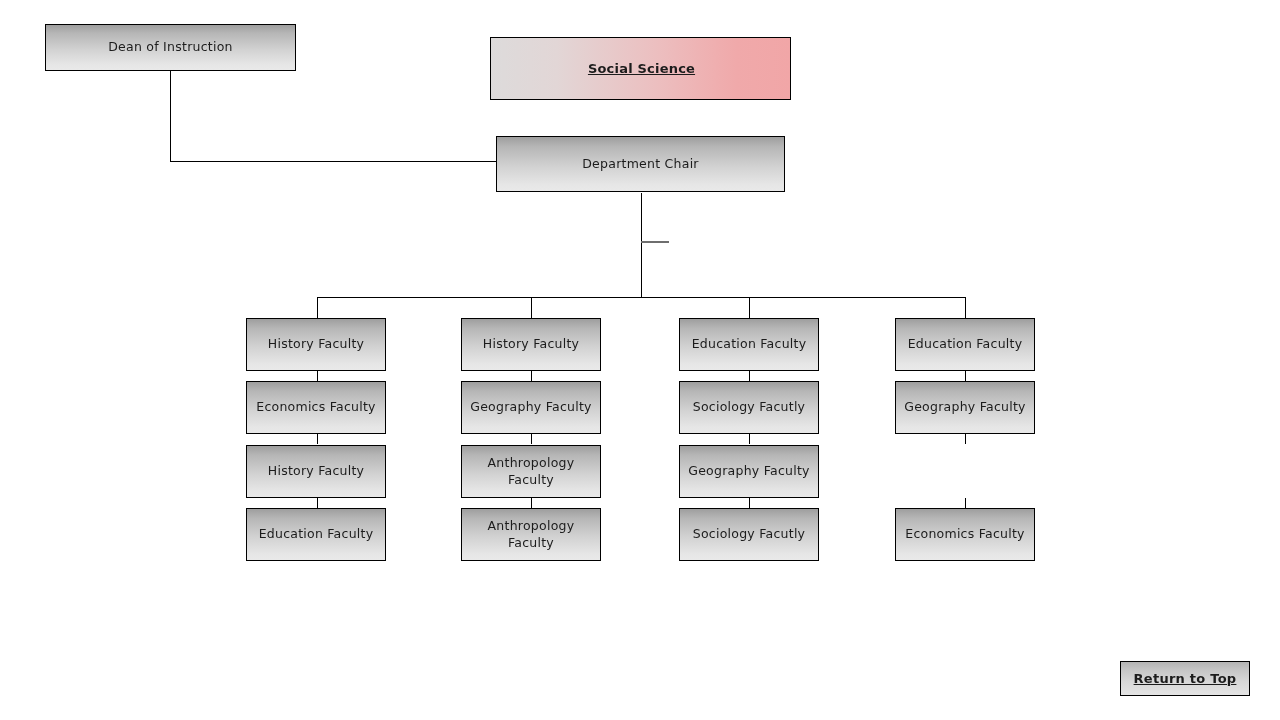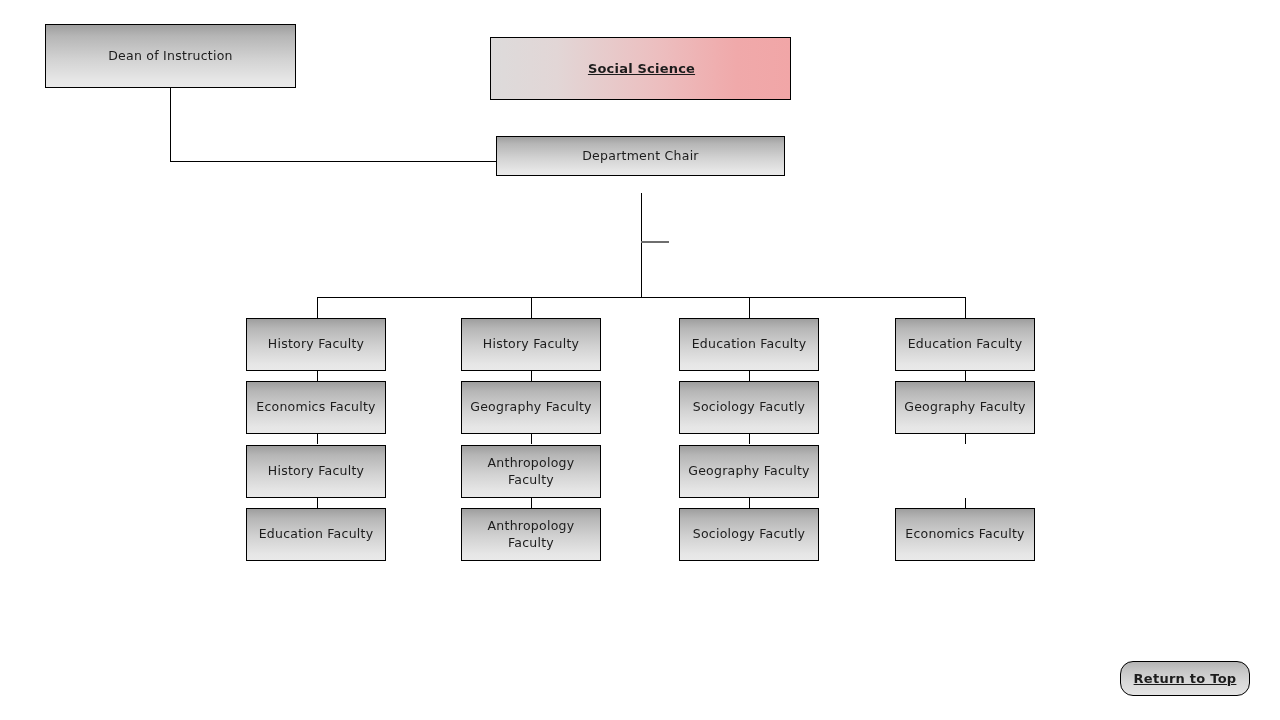--- a/index.html
+++ b/index.html
@@ -61,21 +61,20 @@
   .node-title .node-label {
     text-decoration: underline;
     letter-spacing: 0.2px;
   }
 
   
   .node-return {
     background: linear-gradient(to bottom, #b4b4b4 0%, #c6c6c6 25%, #d8d8d8 60%, #e4e4e4 100%);
     font-weight: bold;
     font-size: 13px;
-    border-radius: 13px;
   }
   .node-return .node-label {
     text-decoration: underline;
   }
 </style>
 </head>
 <body>
 
 <div id="chart-canvas">
 
@@ -102,29 +101,29 @@
   <div class="line line-v" style="left:531px; top:498px; height:10px;"></div>
 
   <div class="line line-v" style="left:749px; top:371px; height:10px;"></div>
   <div class="line line-v" style="left:749px; top:434px; height:10px;"></div>
   <div class="line line-v" style="left:749px; top:498px; height:10px;"></div>
 
   <div class="line line-v" style="left:965px; top:371px; height:10px;"></div>
   <div class="line line-v" style="left:965px; top:434px; height:10px;"></div>
   <div class="line line-v" style="left:965px; top:498px; height:10px;"></div>
 
-  <div class="node" style="left:45px; top:24px; width:251px; height:64px;">
+  <div class="node" style="left:45px; top:24px; width:251px; height:47px;">
     <span class="node-label">Dean of Instruction</span>
   </div>
 
   <div class="node node-title" style="left:490px; top:37px; width:301px; height:63px;padding-left:8px;">
     <span class="node-label">Social Science</span>
   </div>
 
-  <div class="node" style="left:496px; top:136px; width:289px; height:40px;">
+  <div class="node" style="left:496px; top:136px; width:289px; height:56px;">
     <span class="node-label">Department Chair</span>
   </div>
 
 
   <div class="node" style="left:246px; top:318px; width:140px; height:53px;">
     <span class="node-label">History Faculty</span>
   </div>
   <div class="node" style="left:246px; top:381px; width:140px; height:53px;">
     <span class="node-label">Economics Faculty</span>
   </div>

